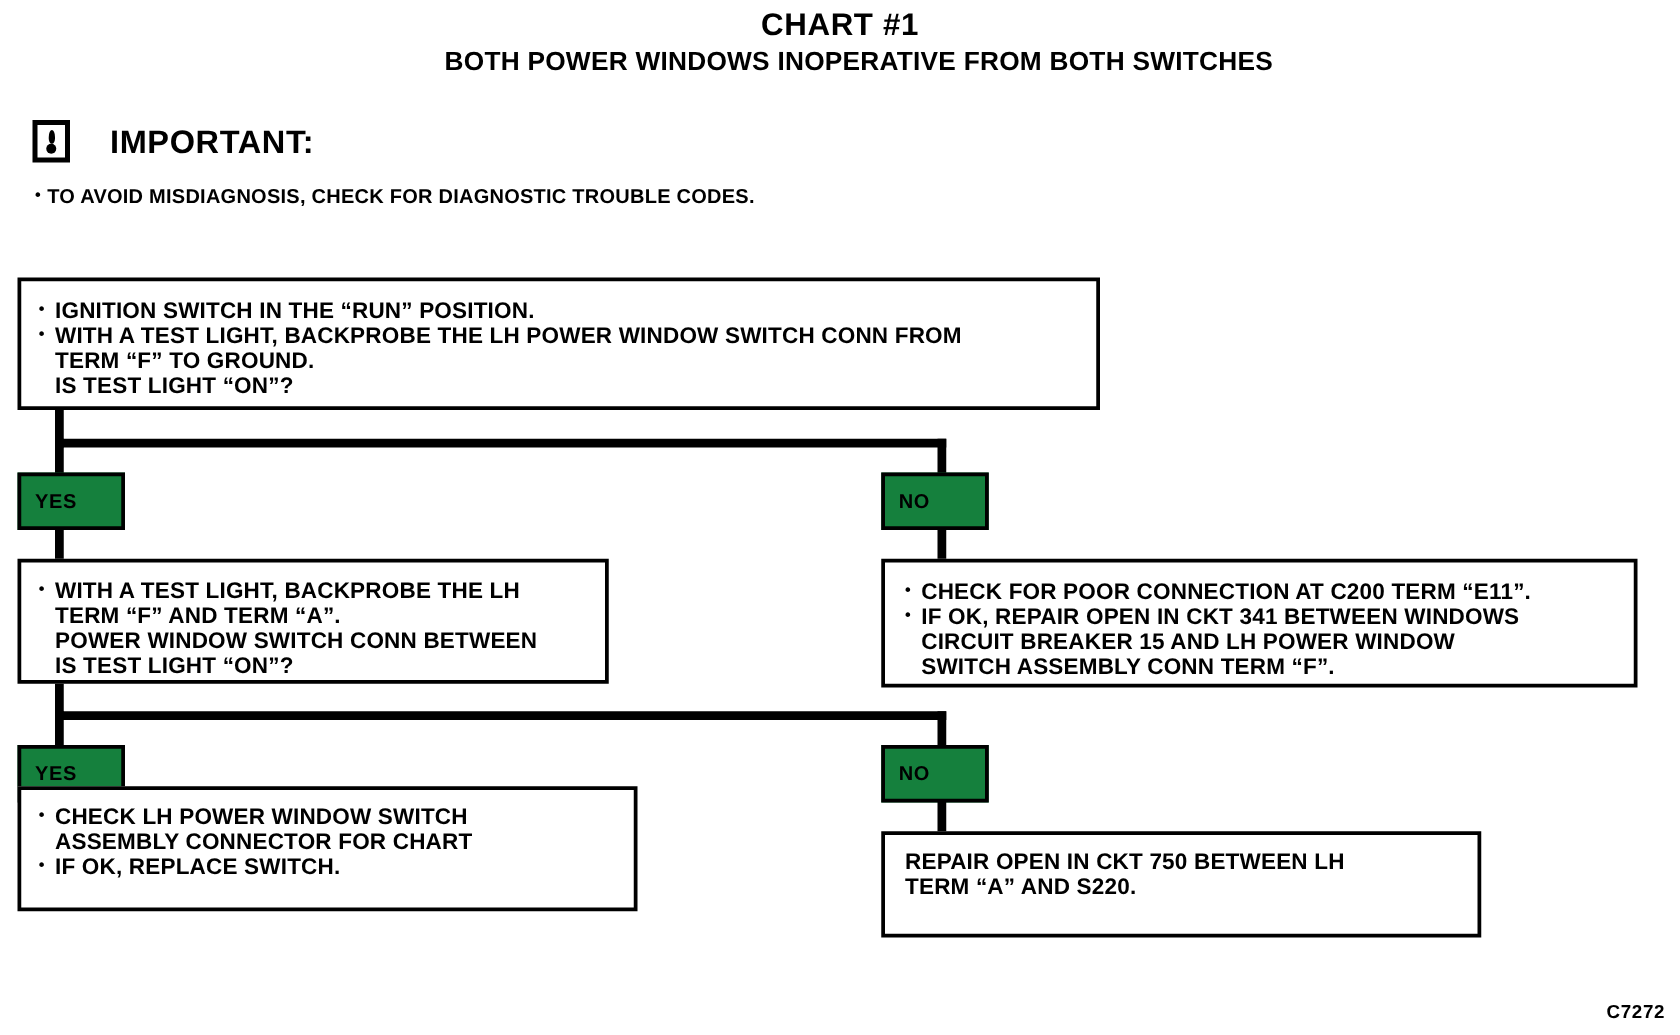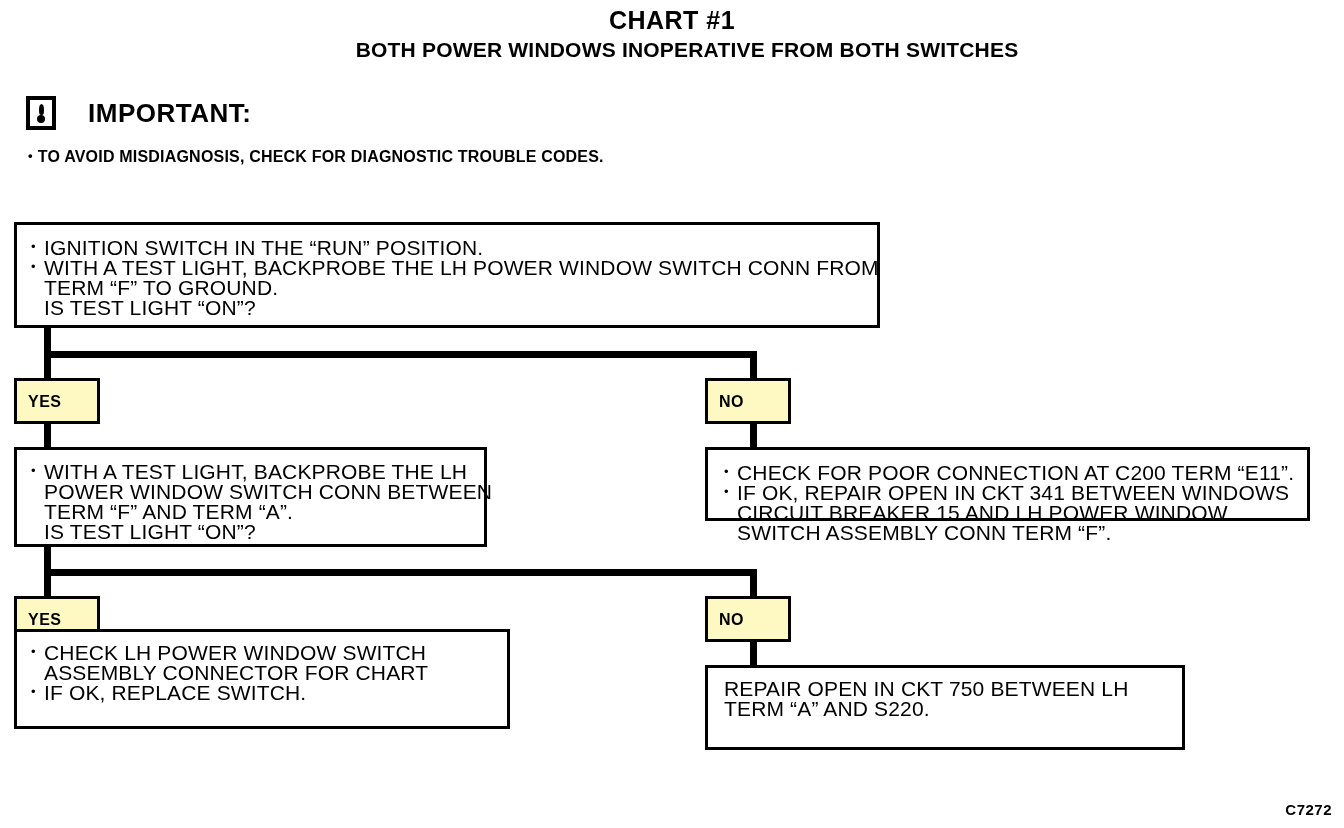--- a/index.html
+++ b/index.html
@@ -101,22 +101,22 @@
   }
 
   
   .box {
     position: absolute;
     border: 3px solid #000;
     background: #fff;
     box-sizing: border-box;
   }
   .box-text {
-    font-size: 21px;
-    font-weight: normal;
+    font-size: 18px;
+    font-weight: bold;
     line-height: 20px;
     letter-spacing: 0.15px;
     white-space: nowrap;
   }
   .bullet-list {
     list-style: none;
     margin: 0;
     padding: 0;
   }
   .bullet-list li {
@@ -137,21 +137,21 @@
   .plain-list {
     list-style: none;
     margin: 0;
     padding: 0;
   }
   .plain-list li { margin: 0; }
 
   .yn-box {
     position: absolute;
     border: 3px solid #000;
-    background: #fef9c3;
+    background: #15803d;
     box-sizing: border-box;
     width: 86px;
     height: 46px;
   }
   .yn-box span {
     position: absolute;
     left: 11px;
     top: 12px;
     font-size: 16px;
     font-weight: bold;
@@ -224,28 +224,28 @@
     <span>NO</span>
   </div>
 
   <div class="vline" style="left:44px; top:422px; height:27px;"></div>
   <div class="vline" style="left:750px; top:422px; height:27px;"></div>
 
   <div class="box" style="left:14px; top:447px; width:473px; height:100px;">
     <ul class="bullet-list box-text" style="margin:12px 0 0 14px;">
       <li>
         <span>WITH A TEST LIGHT, BACKPROBE THE LH</span>
+        <span class="cont">TERM “F” AND TERM “A”.</span>
         <span class="cont">POWER WINDOW SWITCH CONN BETWEEN</span>
-        <span class="cont">TERM “F” AND TERM “A”.</span>
         <span class="cont">IS TEST LIGHT “ON”?</span>
       </li>
     </ul>
   </div>
 
-  <div class="box" style="left:705px; top:447px; width:605px; height:74px;">
+  <div class="box" style="left:705px; top:447px; width:605px; height:103px;">
     <ul class="bullet-list box-text" style="margin:13px 0 0 16px;">
       <li>
         <span>CHECK FOR POOR CONNECTION AT C200 TERM “E11”.</span>
       </li>
       <li>
         <span>IF OK, REPAIR OPEN IN CKT 341 BETWEEN WINDOWS</span>
         <span class="cont">CIRCUIT BREAKER 15 AND LH POWER WINDOW</span>
         <span class="cont">SWITCH ASSEMBLY CONN TERM “F”.</span>
       </li>
     </ul>

